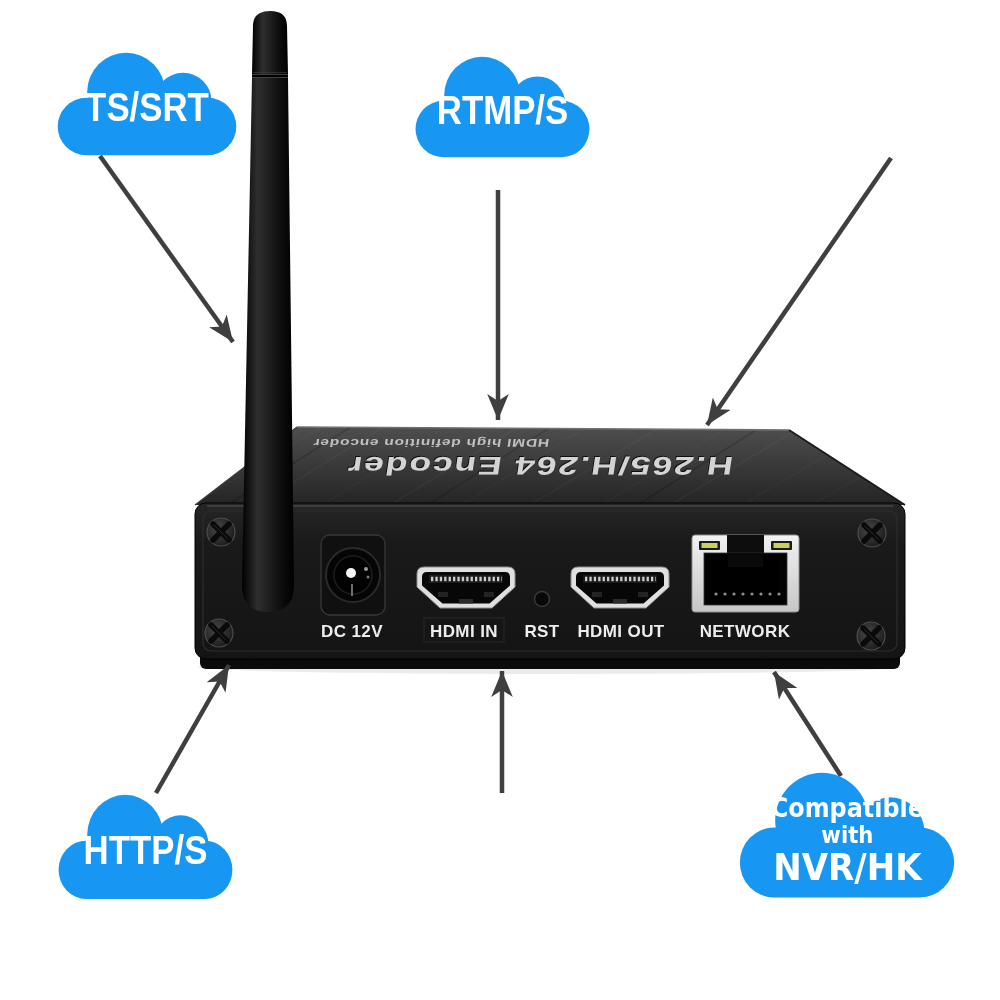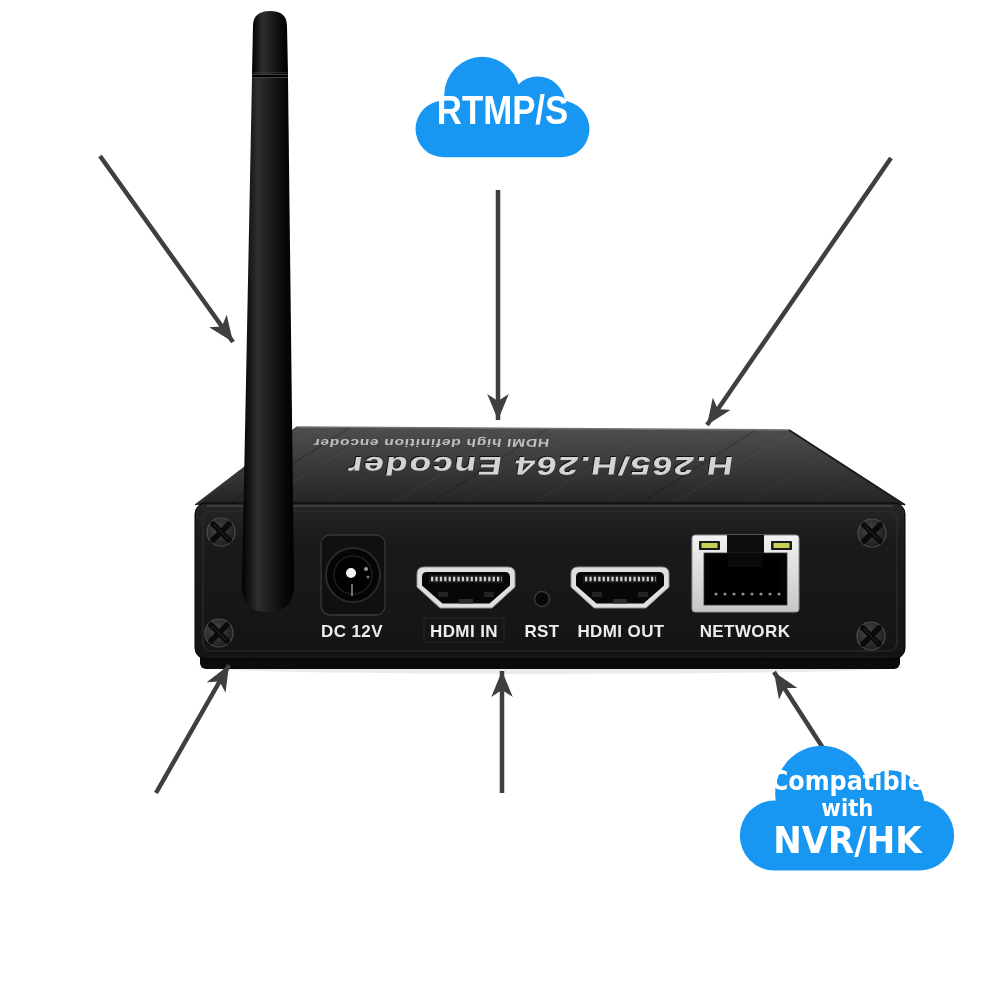--- a/index.html
+++ b/index.html
@@ -185,36 +185,56 @@
     <g>
       <line class="arrow" marker-end="url(#ah)" x1="100" y1="156" x2="233" y2="342"></line>
       <line class="arrow" marker-end="url(#ah)" x1="498" y1="190" x2="498" y2="420"></line>
       <line class="arrow" marker-end="url(#ah)" x1="891" y1="158" x2="707" y2="425"></line>
       <line class="arrow" marker-end="url(#ah)" x1="156" y1="793" x2="229" y2="665"></line>
       <line class="arrow" marker-end="url(#ah)" x1="502" y1="793" x2="502" y2="671"></line>
       <line class="arrow" marker-end="url(#ah)" x1="841" y1="776" x2="774" y2="672"></line>
     </g>
   </svg>
 
+  <div class="cloud" style="left:52px;top:48px;width:190px;height:110px;">
+    <svg viewBox="0 0 200 115" preserveAspectRatio="none">
+      <g class="cloud-shape">
+          <circle cx="78" cy="46" r="41"></circle>
+          <circle cx="138" cy="56" r="30"></circle>
+      <rect x="6" y="52" width="188" height="60" rx="30"></rect>
+        </g>
+    </svg>
+    <div class="cloud-label proto">TS/SRT</div>
+  </div>
 
   <div class="cloud" style="left:410px;top:52px;width:185px;height:108px;text-decoration:underline;">
     <svg viewBox="0 0 200 115" preserveAspectRatio="none">
       <g class="cloud-shape">
           <circle cx="78" cy="46" r="41"></circle>
           <circle cx="138" cy="56" r="30"></circle>
       <rect x="6" y="52" width="188" height="60" rx="30"></rect>
         </g>
     </svg>
     <div class="cloud-label proto">RTMP/S</div>
   </div>
 
 
-
-
-  <div class="cloud" style="left:733px;top:740px;width:228px;height:134px;text-decoration:underline;">
+  <div class="cloud" style="left:53px;top:790px;width:185px;height:112px;">
+    <svg viewBox="0 0 200 115" preserveAspectRatio="none">
+      <g class="cloud-shape">
+          <circle cx="78" cy="46" r="41"></circle>
+          <circle cx="138" cy="56" r="30"></circle>
+      <rect x="6" y="52" width="188" height="60" rx="30"></rect>
+        </g>
+    </svg>
+    <div class="cloud-label proto">HTTP/S</div>
+  </div>
+
+
+  <div class="cloud" style="left:733px;top:767px;width:228px;height:134px;text-decoration:underline;">
     <svg viewBox="0 0 200 115" preserveAspectRatio="none">
       <g class="cloud-shape">
           <circle cx="78" cy="46" r="41"></circle>
           <circle cx="138" cy="56" r="30"></circle>
       <rect x="6" y="52" width="188" height="60" rx="30"></rect>
         </g>
     </svg>
     <div class="cloud-label rounded">
       <div class="nvr-lines">
         <div class="nvr-l1">Compatible</div>

